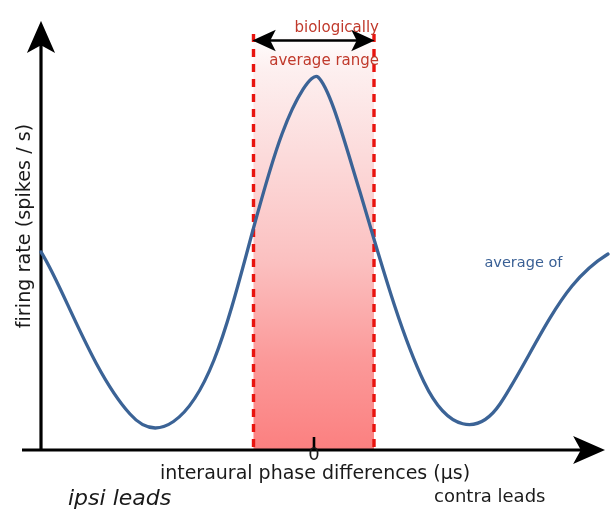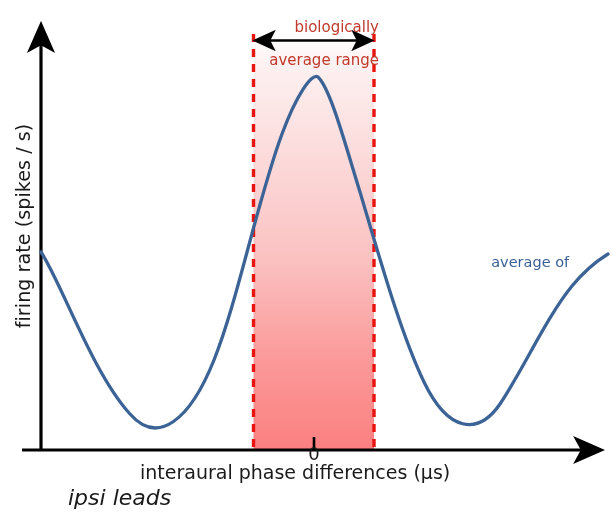--- a/index.html
+++ b/index.html
@@ -43,21 +43,21 @@
   }
   #ylabel-text {
     font-size: 19px;
     color: #1a1a1a;
     letter-spacing: 0.1px;
   }
   #xlabel {
     left: 140px;
     top: 462px;
     width: 350px;
-    text-align: left;
+    text-align: center;
     font-size: 19px;
     color: #1a1a1a;
   }
   #zero-tick-label {
     left: 294px;
     top: 444px;
     width: 40px;
     text-align: center;
     font-size: 18px;
     color: #1a1a1a;
@@ -81,21 +81,21 @@
     width: 130px;
     text-align: right;
     font-size: 15px;
     color: #c0392b;
     font-weight: 400;
   }
   #avg-label {
     left: 466px;
     top: 237px;
     width: 110px;
-    text-align: center;
+    text-align: left;
     font-size: 14.5px;
     color: #3a6095;
     line-height: 1.18;
   }
 </style>
 </head>
 <body>
 
 <div id="figure">
 
@@ -150,20 +150,21 @@
 
   <div id="ylabel-wrap">
     <span id="ylabel-text">firing rate (spikes / s)</span>
   </div>
 
   <div class="lbl" id="xlabel">interaural phase differences (µs)</div>
 
   <div class="lbl" id="zero-tick-label">0</div>
 
   <div class="lbl" id="ipsi-label">ipsi leads</div>
+  <div class="lbl" id="contra-label">contra leads</div>
 
   <div class="lbl" id="range-label">
     <span>biologically</span><br>
     <span>average range</span>
   </div>
 
   <div class="lbl" id="avg-label">
     <span>average of</span><br>
   </div>
 

